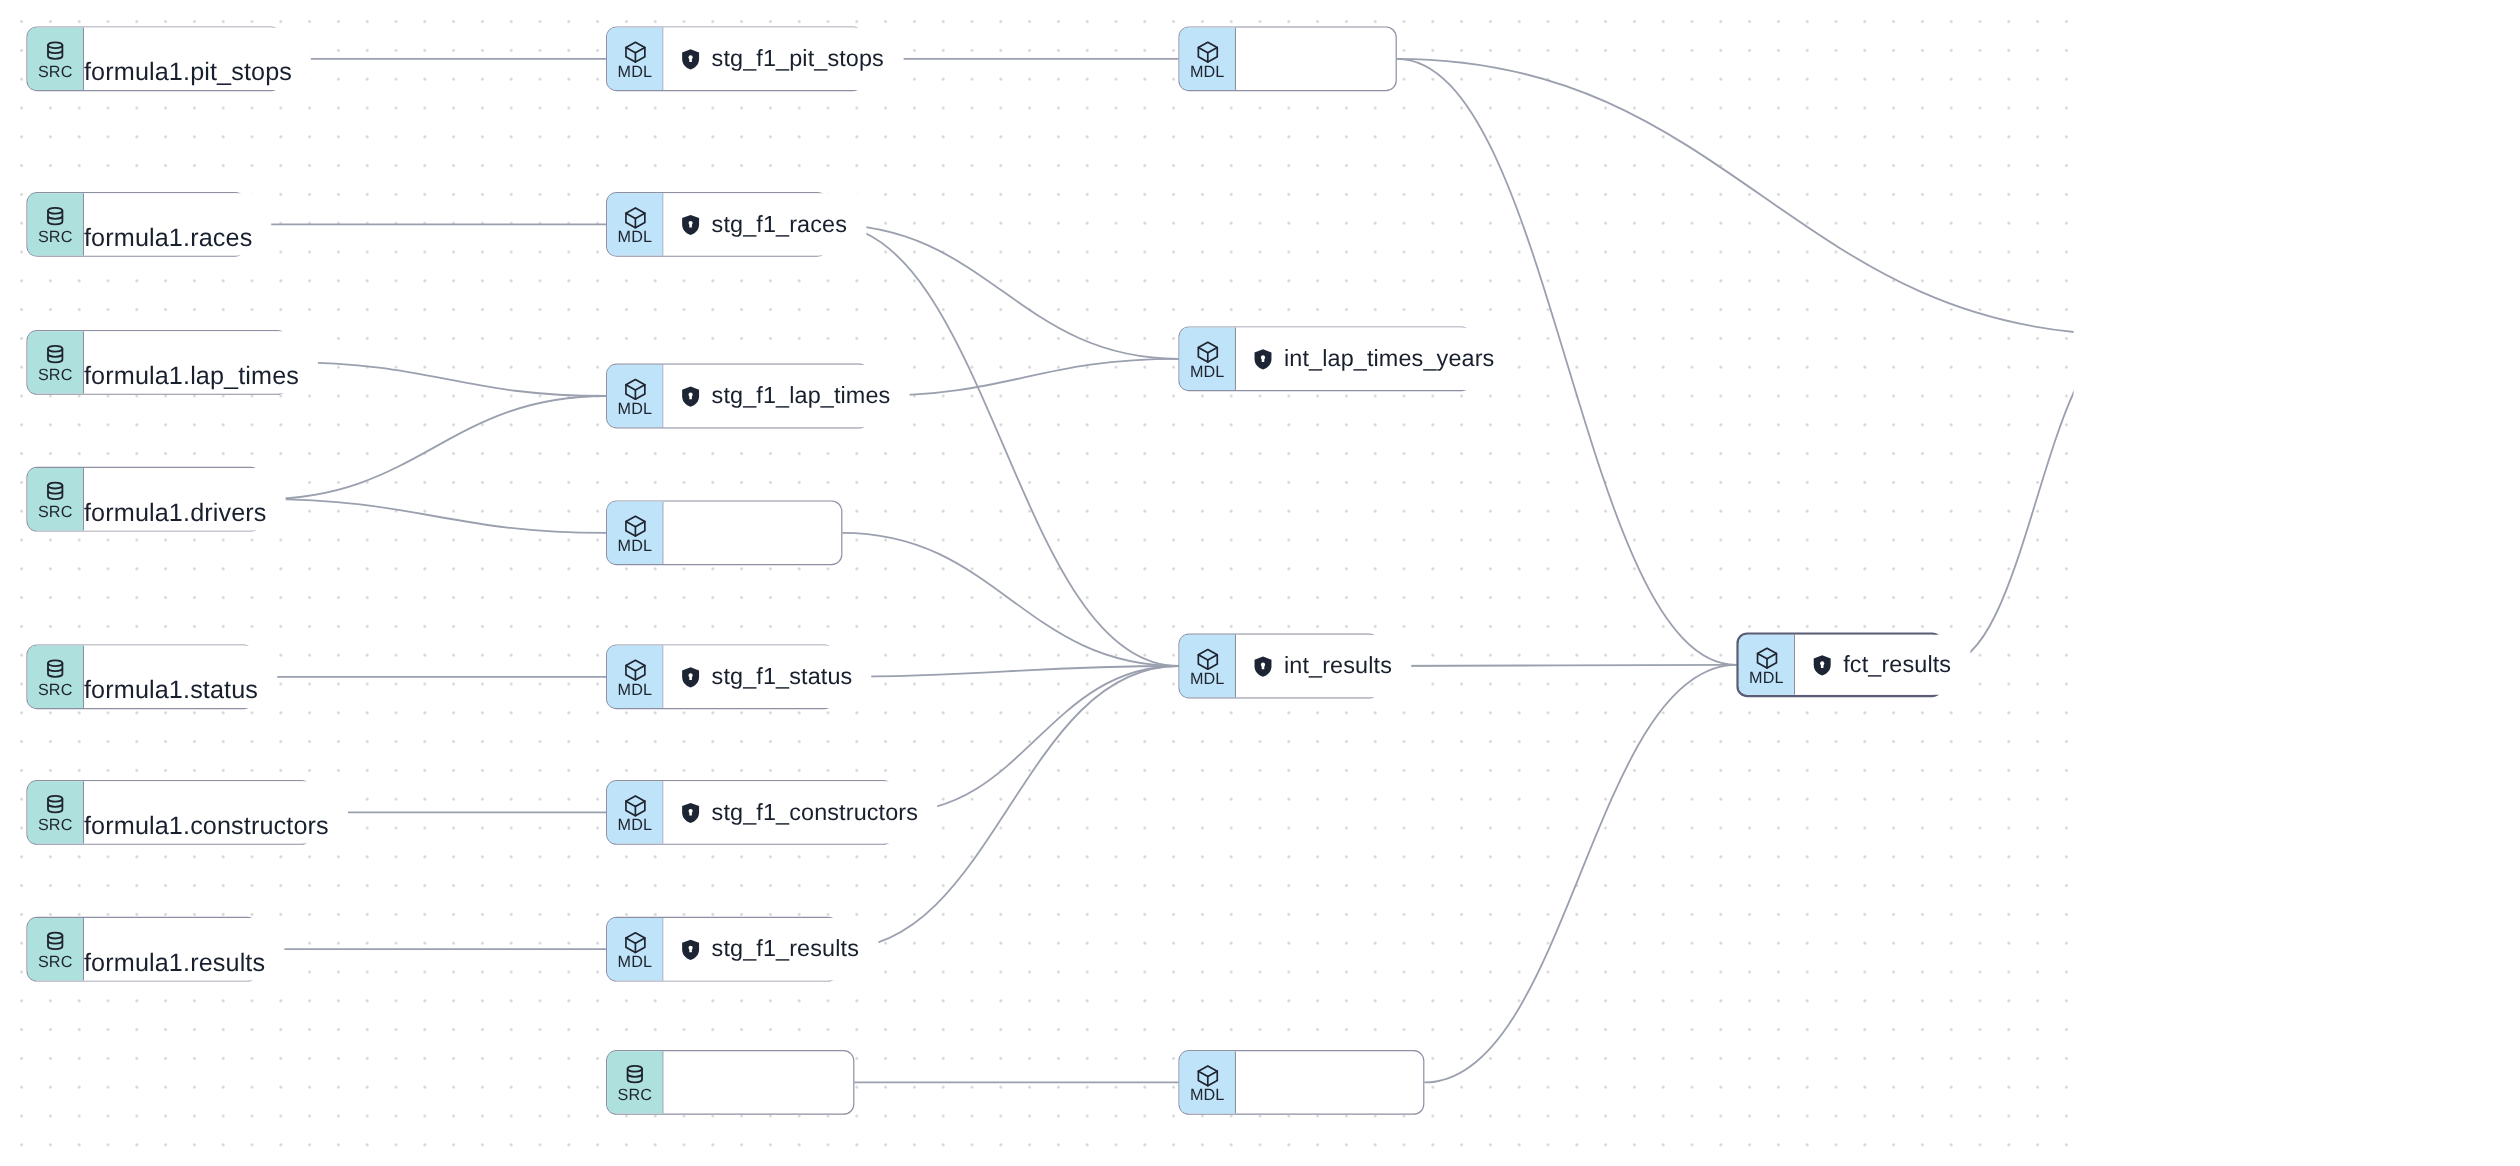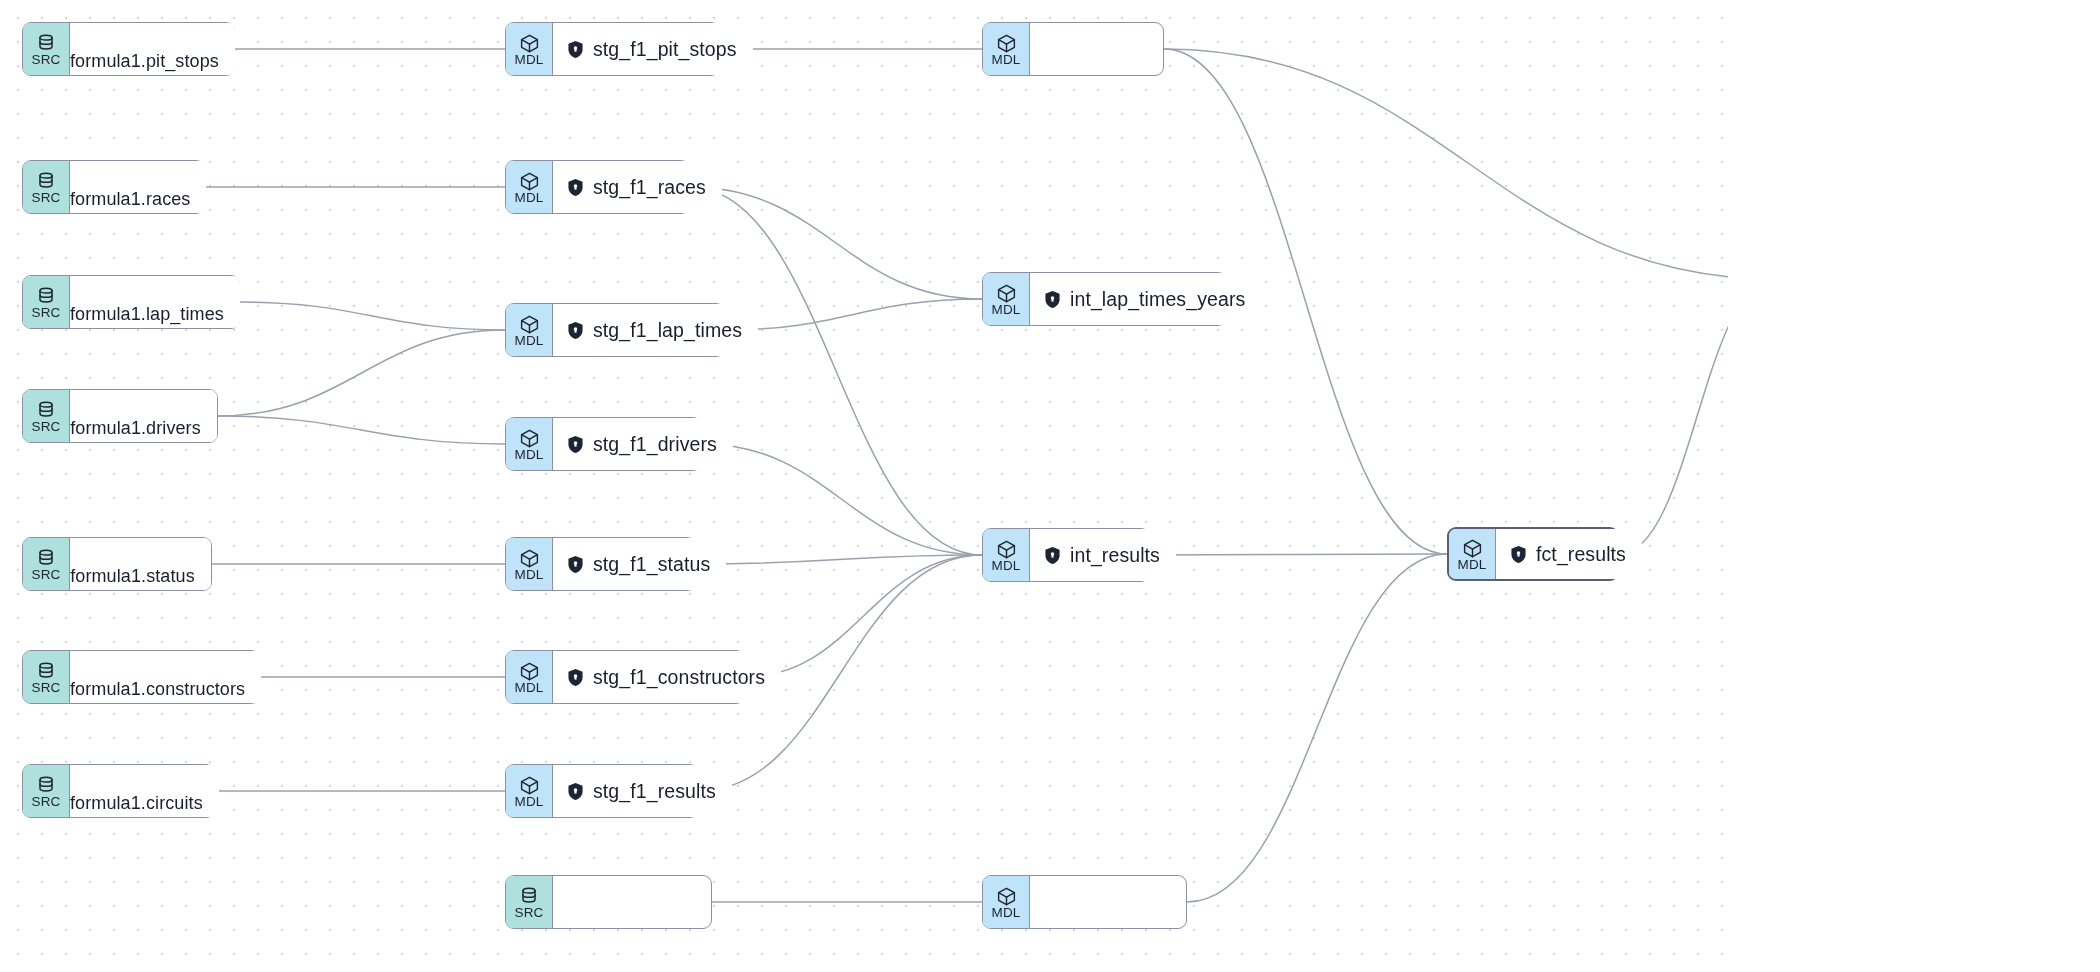--- a/index.html
+++ b/index.html
@@ -54,21 +54,21 @@
     padding:0 16px 0 14px;gap:9px;white-space:nowrap;
     border-radius:0 7px 7px 0;
     background:#fff;
   }
   .node .shield{flex:0 0 auto;display:block;line-height:0;}
   .node .label{
     font-size:19.5px;color:#18202e;letter-spacing:0.1px;
     font-family:"Liberation Sans","DejaVu Sans",sans-serif;
   }
   .node.src .body{padding-left:0;justify-content:center;}
-  .node.src .label{font-size:18px;margin-top:24px;}
+  .node.src .label{font-size:21px;margin-top:24px;}
 </style>
 </head>
 <body>
 
 <div id="canvas">
   <svg id="edge-layer" width="2100" height="972" viewBox="0 0 2100 972">
       <path d="M 235 49 C 359.2 49, 380.8 49, 505 49" fill="none" stroke="#9aa0ae" stroke-width="1.5"></path>
       <path d="M 205 187 C 343 187, 367 187, 505 187" fill="none" stroke="#9aa0ae" stroke-width="1.5"></path>
       <path d="M 240 302 C 361.9 302, 383.1 330, 505 330" fill="none" stroke="#9aa0ae" stroke-width="1.5"></path>
       <path d="M 218 416 C 350.02 416, 372.98 330, 505 330" fill="none" stroke="#9aa0ae" stroke-width="1.5"></path>
@@ -173,21 +173,21 @@
       <div class="node src" style="left: 22px; top: 764px; width: 193px;">
         <div class="badge">
           <span class="glyph"><svg width="20" height="20" viewBox="0 0 24 24" fill="none" stroke="#1f2430" stroke-width="1.8" stroke-linecap="round" stroke-linejoin="round">
               <ellipse cx="12" cy="5.6" rx="7.2" ry="2.9"></ellipse>
               <path d="M4.8 5.6v5.1c0 1.6 3.2 2.9 7.2 2.9s7.2-1.3 7.2-2.9V5.6"></path>
               <path d="M4.8 11.2v5.1c0 1.6 3.2 2.9 7.2 2.9s7.2-1.3 7.2-2.9v-5.1"></path>
             </svg></span>
           <span class="btxt">SRC</span>
         </div>
         <div class="body">
-          <span class="label">formula1.circuits</span>
+          <span class="label">formula1.results</span>
         </div>
       </div>
       <div class="node src" style="left: 505px; top: 875px; width: 207px;">
         <div class="badge">
           <span class="glyph"><svg width="20" height="20" viewBox="0 0 24 24" fill="none" stroke="#1f2430" stroke-width="1.8" stroke-linecap="round" stroke-linejoin="round">
               <ellipse cx="12" cy="5.6" rx="7.2" ry="2.9"></ellipse>
               <path d="M4.8 5.6v5.1c0 1.6 3.2 2.9 7.2 2.9s7.2-1.3 7.2-2.9V5.6"></path>
               <path d="M4.8 11.2v5.1c0 1.6 3.2 2.9 7.2 2.9s7.2-1.3 7.2-2.9v-5.1"></path>
             </svg></span>
           <span class="btxt">SRC</span>
@@ -248,28 +248,20 @@
         </div>
       </div>
       <div class="node mdl" style="left: 505px; top: 417px; width: 197px;">
         <div class="badge">
           <span class="glyph"><svg width="21" height="21" viewBox="0 0 24 24" fill="none" stroke="#1f2430" stroke-width="1.6" stroke-linecap="round" stroke-linejoin="round">
               <path d="M12 2.6 21 7.6v8.8L12 21.4 3 16.4V7.6z"></path>
               <path d="M3 7.6 12 12.6l9-5"></path>
               <path d="M12 12.6v8.8"></path>
             </svg></span>
           <span class="btxt">MDL</span>
-        </div>
-        <div class="body">
-          <span class="shield"><svg width="17" height="19" viewBox="0 0 20 22" fill="none">
-              <path d="M10 1.1 18.3 4.2v6.4c0 5-3.4 8.7-8.3 10.3C5.1 19.3 1.7 15.6 1.7 10.6V4.2z" fill="#1d2433"></path>
-              <circle cx="10" cy="9.1" r="2.05" fill="#ffffff"></circle>
-              <path d="M8.75 9.1h2.5v4.4h-2.5z" fill="#ffffff"></path>
-            </svg></span>
-          <span class="label">stg_f1_drivers</span>
         </div>
       </div>
       <div class="node mdl" style="left: 505px; top: 537px; width: 191px;">
         <div class="badge">
           <span class="glyph"><svg width="21" height="21" viewBox="0 0 24 24" fill="none" stroke="#1f2430" stroke-width="1.6" stroke-linecap="round" stroke-linejoin="round">
               <path d="M12 2.6 21 7.6v8.8L12 21.4 3 16.4V7.6z"></path>
               <path d="M3 7.6 12 12.6l9-5"></path>
               <path d="M12 12.6v8.8"></path>
             </svg></span>
           <span class="btxt">MDL</span>

